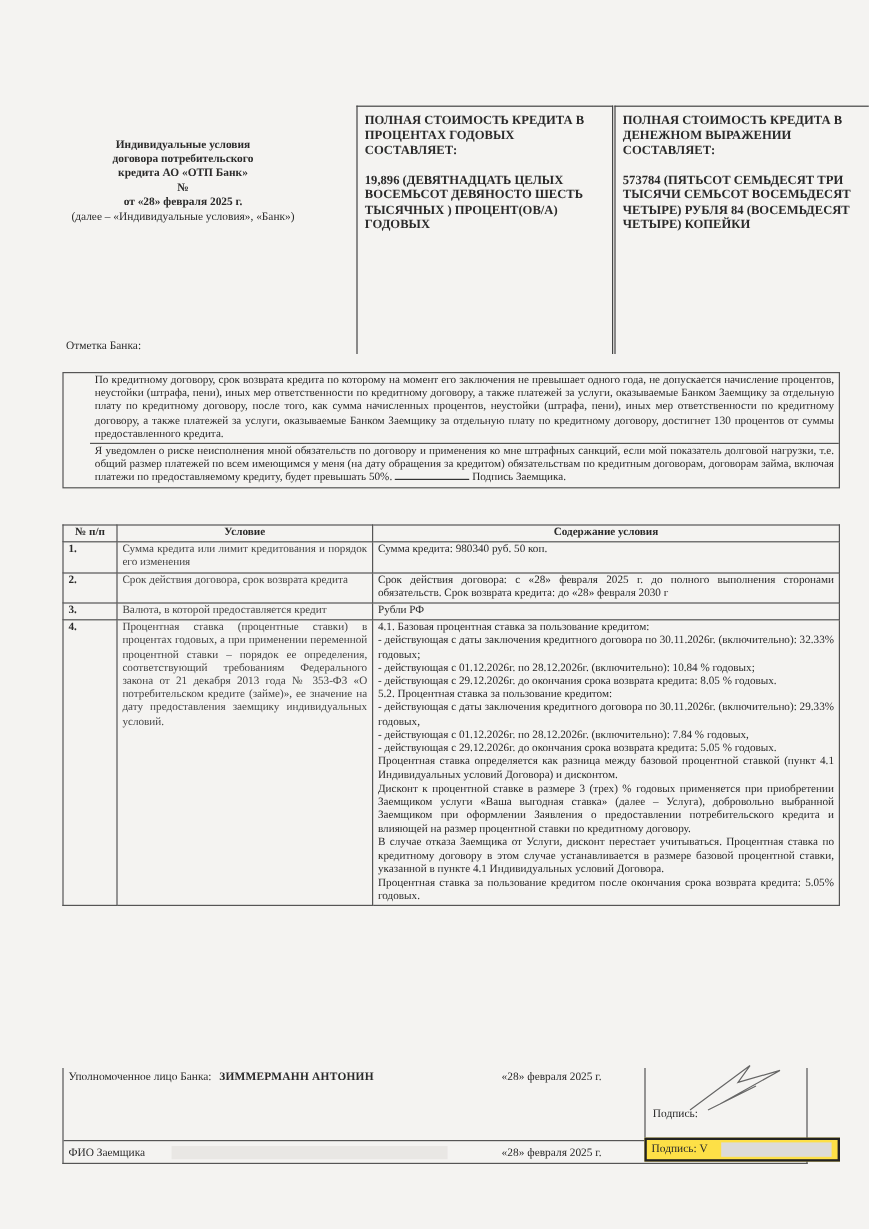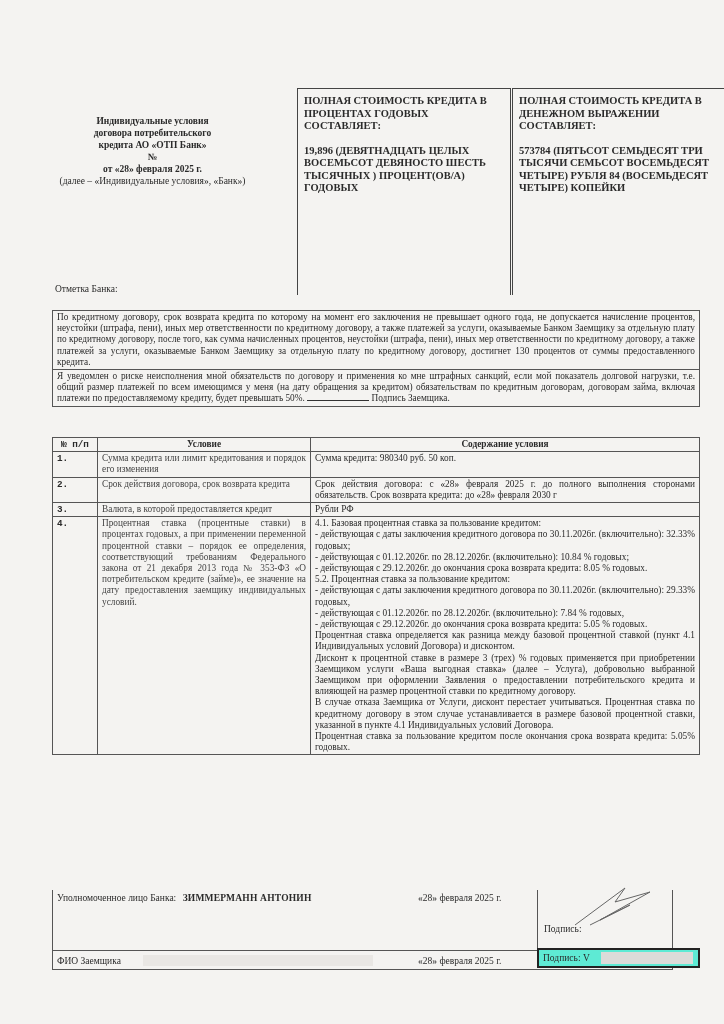--- a/index.html
+++ b/index.html
@@ -24,33 +24,33 @@
   }
   .box1 { left: 256px; width: 214px; }
   .box2 { left: 471px; width: 228px; }
   .hdr-box p { margin: 0 0 12px 0; }
   .bank-mark {
     position: absolute; left: 55px; top: 284px; font-size: 9.5px;
   }
   .notice {
     position: absolute; left: 52px; top: 310px; width: 648px;
     border: 1px solid #555; font-size: 9.3px; line-height: 11.2px;
-    text-align: justify; box-sizing: border-box;
+    text-align: justify; box-sizing: border-box; padding-left: 22px;
   }
   .notice .para { padding: 1px 4px; }
   .notice .para + .para { border-top: 1px solid #555; }
   .sigline { display: inline-block; width: 62px; border-bottom: 1px solid #333; }
   .tbl {
     position: absolute; left: 52px; top: 437px; width: 648px;
     border-collapse: collapse; font-size: 9.3px; line-height: 11.2px;
   }
   .tbl td, .tbl th { border: 1px solid #555; vertical-align: top; padding: 1px 4px; }
   .tbl .title-row th { text-align: center; font-weight: bold; font-size: 9.5px; padding: 0; }
   .tbl .head-row th { font-weight: bold; text-align: center; }
-  .tbl .num { width: 36px; font-weight: bold; font-family: Liberation Mono, monospace; }
+  .tbl .num { width: 36px; font-weight: bold; }
   .tbl .cond { width: 204px; text-align: justify; color: #444; }
   .tbl .content { text-align: justify; }
   .content div { margin: 0; }
   .footer {
     position: absolute; left: 52px; top: 890px; width: 621px; height: 80px;
     border: 1px solid #555; border-top: none; box-sizing: border-box;
     font-size: 9.5px;
   }
   .f-row1 { position: absolute; left: 4px; top: 3px; }
   .f-row1 .name { font-weight: bold; margin-left: 4px; letter-spacing: 0.2px; }
@@ -64,21 +64,21 @@
     position: absolute; left: 0; top: 60px; width: 484px; height: 19px;
     border-top: 1px solid #555;
   }
   .f-row2 .lbl { position: absolute; left: 4px; top: 5px; }
   .f-row2 .redact {
     position: absolute; left: 90px; top: 4px; width: 230px; height: 11px; background: #e9e7e4;
   }
   .f-row2 .date { position: absolute; left: 365px; top: 5px; }
   .f-sig2 {
     position: absolute; left: 484px; top: 58px; width: 163px; height: 20px;
-    border: 2px solid #222; box-sizing: border-box; background: #5eead4;
+    border: 2px solid #222; box-sizing: border-box; background: #fde047;
   }
   .f-sig2 .lbl { position: absolute; left: 4px; top: 3px; }
   .f-sig2 .redact { position: absolute; left: 62px; top: 2px; width: 92px; height: 12px; background: #dcdbd9; }
   .scribble { position: absolute; left: 570px; top: 880px; }
 </style>
 </head>
 <body>
 
 <div class="page">
 

